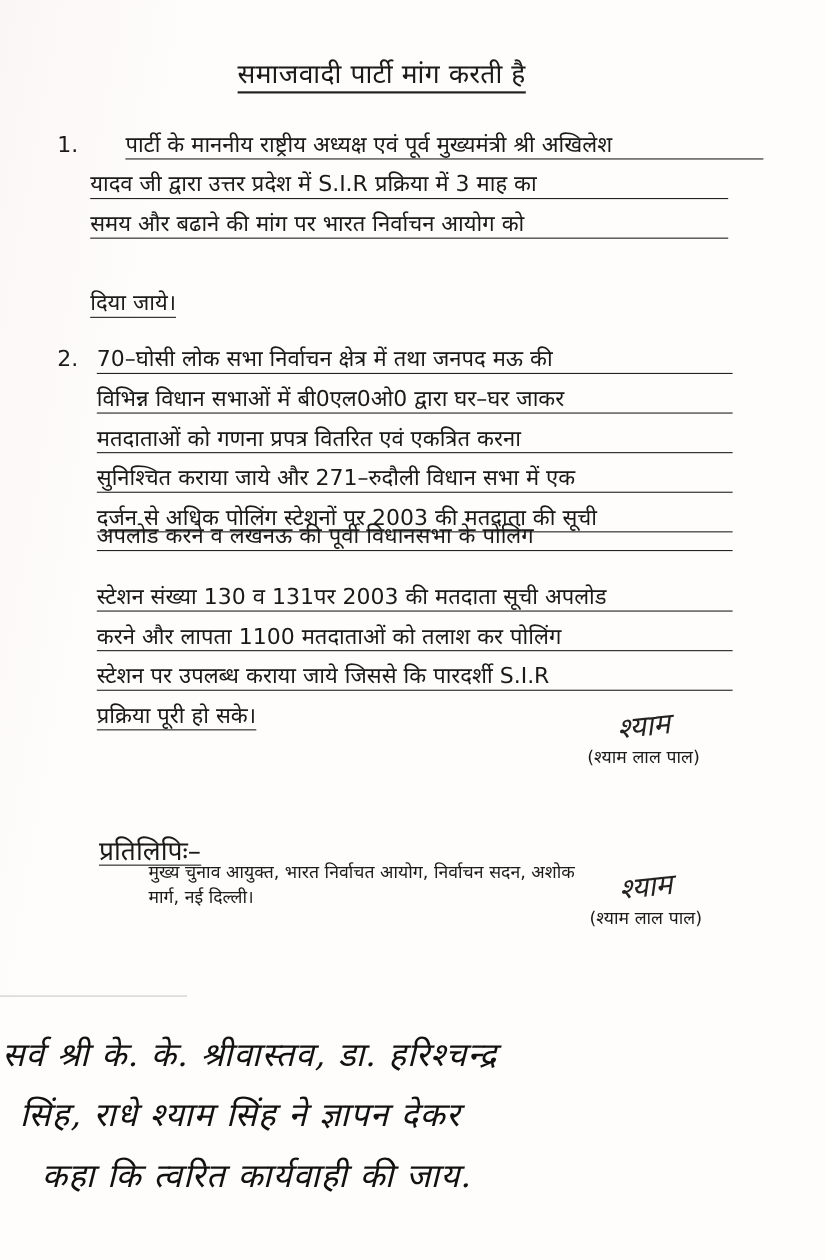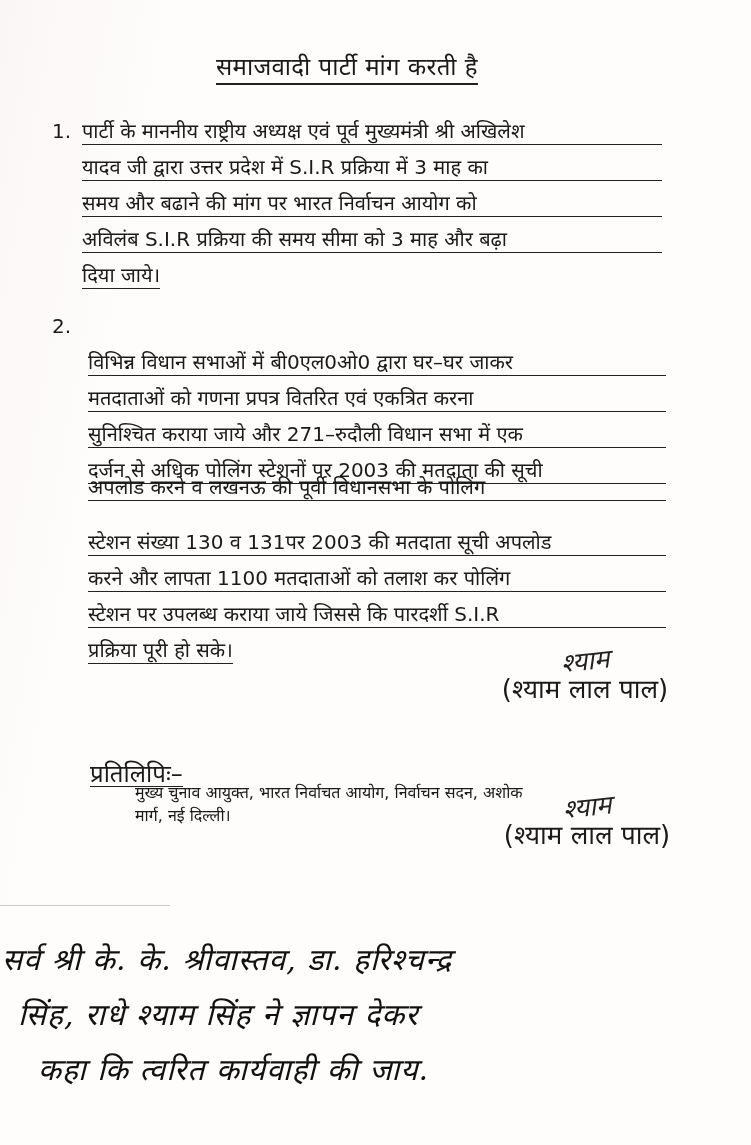--- a/index.html
+++ b/index.html
@@ -38,21 +38,21 @@
     }
     .sign-block {
       position: absolute; width: 170px; text-align: center;
     }
     .sign-scribble {
       font-family: "DejaVu Serif", serif; font-style: italic;
       font-size: 26px; line-height: 30px; color: #222;
       transform: rotate(-6deg);
       display: inline-block;
     }
-    .sign-name { font-size: 26px; line-height: 26px; }
+    .sign-name { font-size: 16px; line-height: 26px; }
     .cc-label {
       position: absolute; left: 90px; top: 762px;
       font-size: 24px; line-height: 24px;
       border-bottom: 1.5px solid #222;
     }
     .cc-text {
       position: absolute; left: 135px;
       font-size: 16px; line-height: 22px;
       white-space: nowrap;
     }
@@ -69,27 +69,27 @@
     }
   </style>
 </head>
 <body>
 
 <div class="page">
 
   <div class="title">समाजवादी पार्टी मांग करती है</div>
 
   <div class="num" style="top:118px;">1.</div>
-  <div class="line" style="top:118px;">पार्टी के माननीय राष्ट्रीय अध्यक्ष एवं पूर्व मुख्यमंत्री श्री अखिलेश</div>
+  <div class="line" style="top:118px;margin-left:32px;">पार्टी के माननीय राष्ट्रीय अध्यक्ष एवं पूर्व मुख्यमंत्री श्री अखिलेश</div>
   <div class="line" style="top:154px;">यादव जी द्वारा उत्तर प्रदेश में S.I.R प्रक्रिया में 3 माह का</div>
   <div class="line" style="top:190px;">समय और बढाने की मांग पर भारत निर्वाचन आयोग को</div>
-  <div class="line" style="top:226px;">अविलंब S.I.R प्रक्रिया की समय सीमा को 3 माह और बढ़ा</div>
   <div class="line short" style="top:262px;">दिया जाये।</div>
 
   <div class="num" style="top:313px;">2.</div>
+  <div class="line" style="top:313px; left:88px; width:578px;">70–घोसी लोक सभा निर्वाचन क्षेत्र में तथा जनपद मऊ की</div>
   <div class="line" style="top:349px; left:88px; width:578px;">विभिन्न विधान सभाओं में बी0एल0ओ0 द्वारा घर–घर जाकर</div>
   <div class="line" style="top:385px; left:88px; width:578px;">मतदाताओं को गणना प्रपत्र वितरित एवं एकत्रित करना</div>
   <div class="line" style="top:421px; left:88px; width:578px;">सुनिश्चित कराया जाये और 271–रुदौली विधान सभा में एक</div>
   <div class="line" style="top:457px; left:88px; width:578px;">दर्जन से अधिक पोलिंग स्टेशनों पर 2003 की मतदाता की सूची</div>
   <div class="line" style="top:474px; left:88px; width:578px;text-align:right;">अपलोड करने व लखनऊ की पूर्वी विधानसभा के पोलिंग</div>
   <div class="line" style="top:529px; left:88px; width:578px;">स्टेशन संख्या 130 व 131पर 2003 की मतदाता सूची अपलोड</div>
   <div class="line" style="top:565px; left:88px; width:578px;">करने और लापता 1100 मतदाताओं को तलाश कर पोलिंग</div>
   <div class="line" style="top:601px; left:88px; width:578px;">स्टेशन पर उपलब्ध कराया जाये जिससे कि पारदर्शी S.I.R</div>
   <div class="line short" style="top:637px; left:88px;">प्रक्रिया पूरी हो सके।</div>
 

